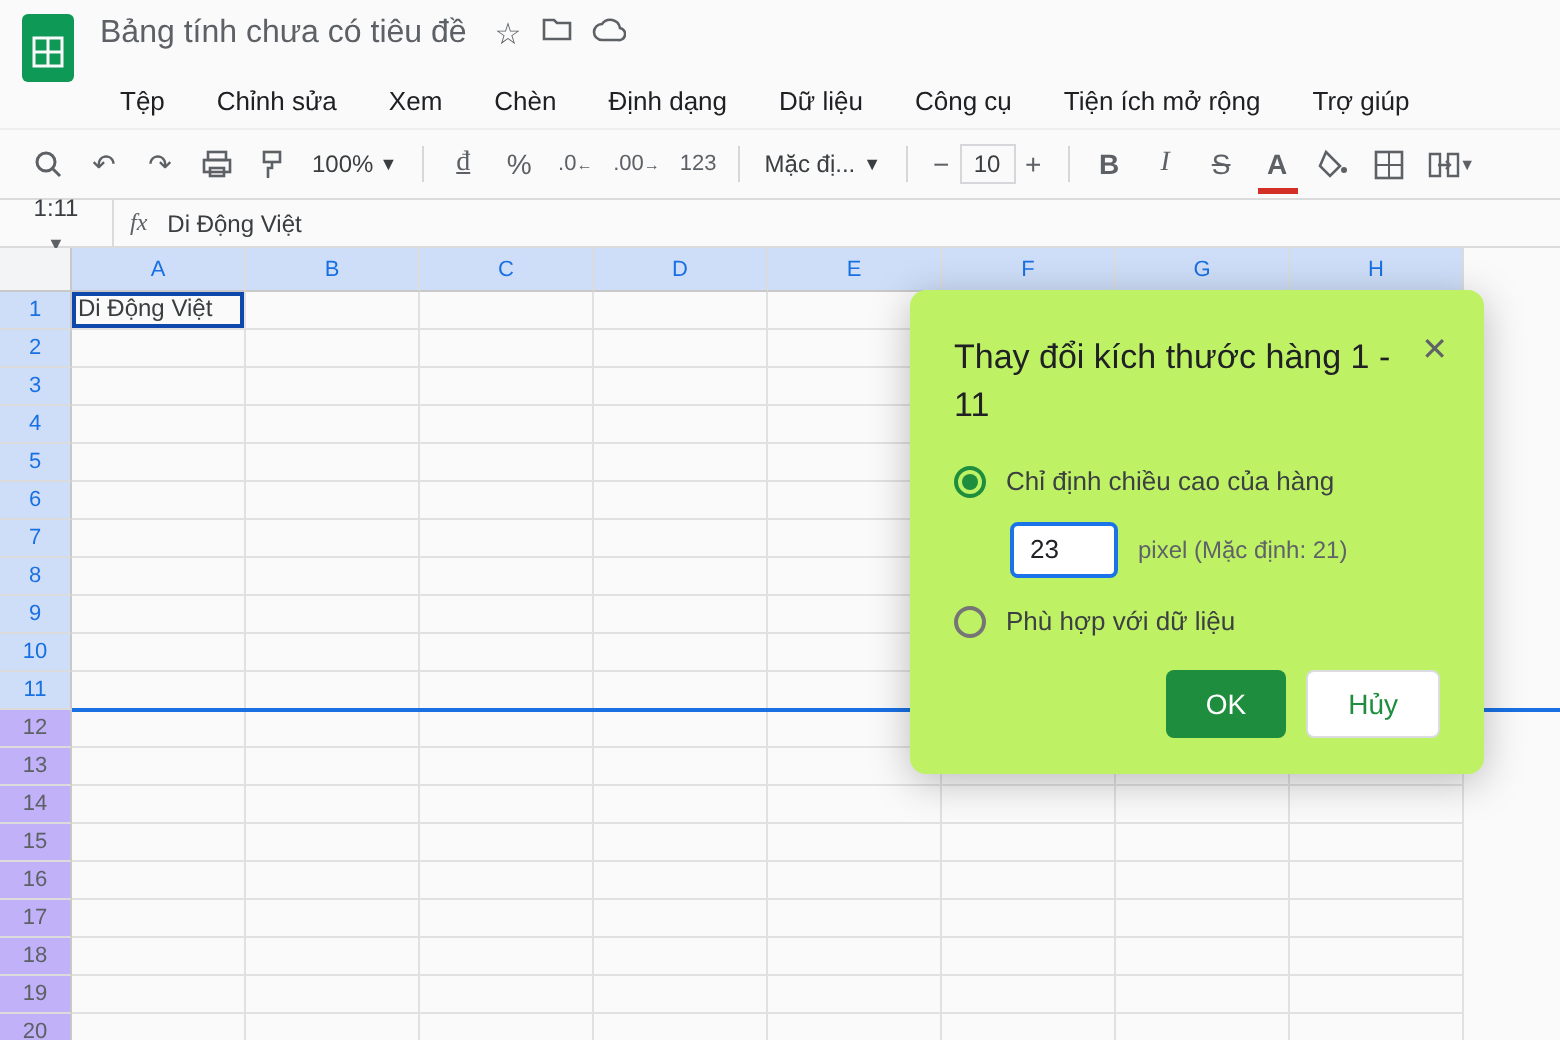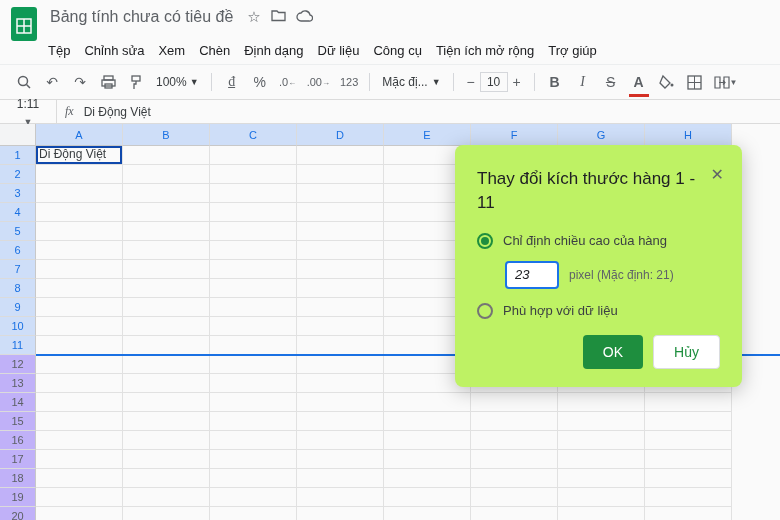--- a/index.html
+++ b/index.html
@@ -7,21 +7,21 @@
 
   .header { display: flex; align-items: flex-start; padding: 6px 10px 0 10px; gap: 8px; }
   .logo { width: 28px; height: 36px; display:flex; align-items:center; justify-content:center;}
   .logo svg { width:26px; height:34px;}
   .title-area { display:flex; flex-direction:column; gap:12px;}
   .title-row { display:flex; align-items:center; gap:10px; }
   .doc-title { font-size: 16px; color:#5f6368; padding:2px 4px;}
   .title-icons { display:flex; gap:10px; color:#5f6368; font-size:15px;}
   .title-icons span { cursor:pointer;}
   .menus { display:flex; gap:14px; font-size:13px; color:#202124; padding:3px 0 6px 2px;}
-  .menus span { cursor:pointer;}
+  .menus span { cursor:pointer;margin-left:12px;}
 
   .toolbar { display:flex; align-items:center; gap:4px; padding:4px 12px; border-bottom:1px solid #e0e0e0; border-top:1px solid #f1f3f4; }
   .tbtn { min-width:24px; height:26px; display:inline-flex; align-items:center; justify-content:center; color:#5f6368; cursor:pointer; border-radius:3px; font-size:14px; padding:0 3px;}
   .zoom { display:flex; align-items:center; gap:3px; font-size:12px; color:#3c4043; padding:0 4px;}
   .vdiv { width:1px; height:18px; background:#dadce0; margin:0 4px;}
   .font-sel { font-size:12px; padding:0 4px; display:flex; align-items:center; gap:4px;}
   .font-size-ctrl { display:flex; align-items:center; gap:0;}
   .font-size-ctrl .fsbox { border:1px solid #dadce0; width:28px; height:20px; display:flex; align-items:center; justify-content:center; font-size:12px;}
   .font-size-ctrl .pm { width:18px; height:20px; display:flex; align-items:center; justify-content:center; cursor:pointer; color:#5f6368; font-size:14px;}
   .color-A { position:relative; font-weight:bold;}
@@ -49,21 +49,21 @@
 
   .modal-overlay { position:absolute; inset:0; background:rgba(0,0,0,0.02);}
   .modal { position:absolute; left:455px; top:145px; width:287px; background:#bef264; border-radius:8px; box-shadow:0 4px 20px rgba(0,0,0,0.25); padding:22px 22px 18px 22px;}
   .modal h2 { font-size:17px; font-weight:400; color:#202124; line-height:1.4; margin-bottom:18px; padding-right:20px;}
   .close-x { position:absolute; top:20px; right:18px; font-size:16px; color:#5f6368; cursor:pointer;}
   .radio-row { display:flex; align-items:center; gap:10px; font-size:13px; margin-bottom:12px; cursor:pointer;}
   .radio { width:16px; height:16px; border:2px solid #757575; border-radius:50%; display:inline-flex; align-items:center; justify-content:center;}
   .radio.checked { border-color:#1e8e3e;}
   .radio.checked::after { content:""; width:8px; height:8px; background:#1e8e3e; border-radius:50%;}
   .px-row { display:flex; align-items:center; gap:10px; margin:8px 0 14px 28px; font-size:12px; color:#5f6368;}
-  .px-input { width:54px; height:28px; border:2px solid #1a73e8; border-radius:4px; padding:0 8px; font-size:13px; color:#202124; outline:none;font-style:italic;}
+  .px-input { width:54px; height:28px; border:2px solid #1a73e8; border-radius:4px; padding:0 8px; font-size:13px; color:#202124; outline:none;}
   .btns { display:flex; justify-content:flex-end; gap:10px; margin-top:16px;}
   .btn { height:34px; padding:0 20px; border-radius:4px; font-size:14px; cursor:pointer; display:flex; align-items:center;}
   .btn.primary { background:#1e8e3e; color:#fff; border:none;}
   .btn.secondary { background:#fff; color:#1e8e3e; border:1px solid #dadce0;}
 </style>
 </head>
 <body>
 
 <div class="header">
   <div class="logo">

